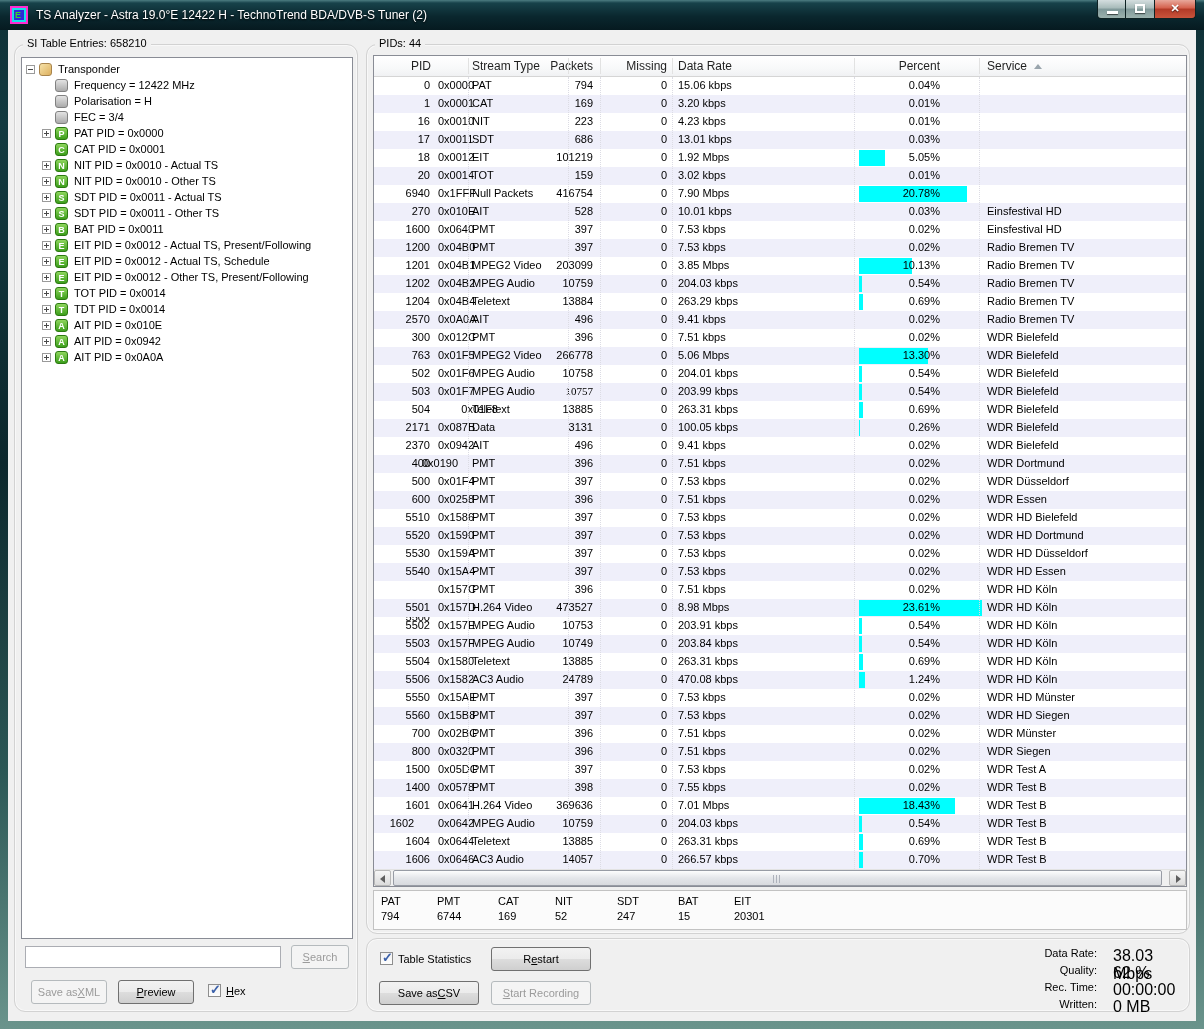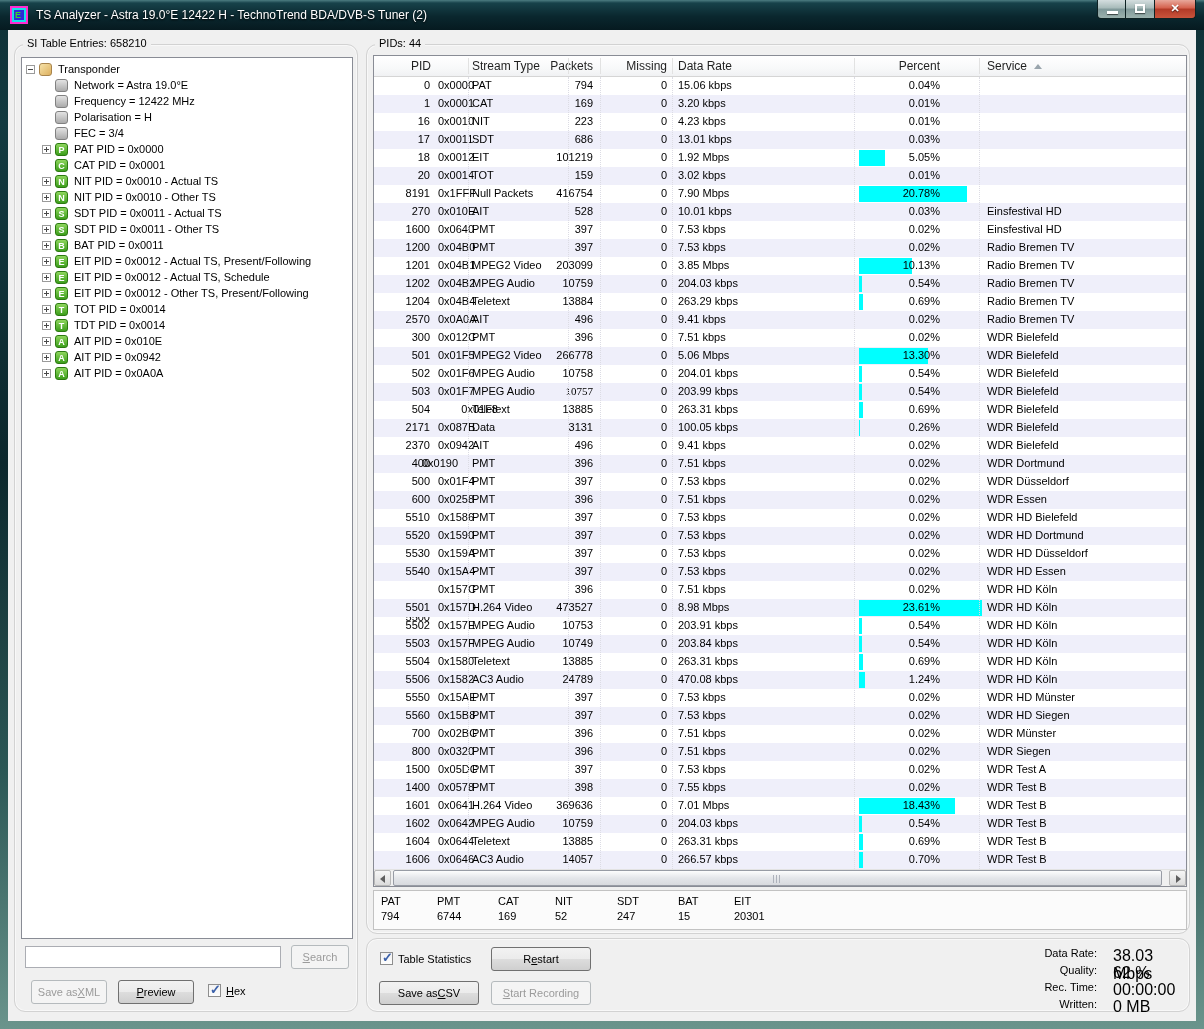--- a/index.html
+++ b/index.html
@@ -115,25 +115,20 @@
       <div class="group-label">SI Table Entries: 658210</div>
       <div class="treebox" id="tree">
           <div class="trow" style="padding-left: 4px;">
             <div class="texp minus"></div>
             <div class="ticon folder"></div>
             <span class="tlabel">Transponder</span>
           </div>
           <div class="trow" style="padding-left: 20px;">
             <div class="texp none"></div>
             <div class="ticon gray"></div>
-            <span class="tlabel">Network = Astra 19.0°E</span>
-          </div>
-          <div class="trow" style="padding-left: 20px;">
-            <div class="texp none"></div>
-            <div class="ticon gray"></div>
             <span class="tlabel">Frequency = 12422 MHz</span>
           </div>
           <div class="trow" style="padding-left: 20px;">
             <div class="texp none"></div>
             <div class="ticon gray"></div>
             <span class="tlabel">Polarisation = H</span>
           </div>
           <div class="trow" style="padding-left: 20px;">
             <div class="texp none"></div>
             <div class="ticon gray"></div>
@@ -301,21 +296,21 @@
               <div class="cell" style="left: 64px; width: 60px; text-align: left;">0x0014</div>
               <div class="cell" style="left: 98px; width: 120px; text-align: left;">TOT</div>
               <div class="cell" style="left: 130px; width: 89px; text-align: right;">159</div>
               <div class="cell" style="left: 218px; width: 75px; text-align: right;">0</div>
               <div class="cell" style="left: 304px; width: 140px; text-align: left;">3.02 kbps</div>
               <div class="cell" style="left: 446px; width: 120px; text-align: right;">0.01%</div>
               <div class="cell" style="left: 613px; width: 195px; text-align: left;"></div>
             </div>
             <div class="lrow">
               <div class="bar" style="left: 485px; width: 108px; background: rgb(0, 255, 255);"></div>
-              <div class="cell" style="left: 0px; width: 56px; text-align: right;">8191</div>
+              <div class="cell" style="left: 0px; width: 56px; text-align: right;">6940</div>
               <div class="cell" style="left: 64px; width: 60px; text-align: left;">0x1FFF</div>
               <div class="cell" style="left: 98px; width: 120px; text-align: left;">Null Packets</div>
               <div class="cell" style="left: 130px; width: 89px; text-align: right;">416754</div>
               <div class="cell" style="left: 218px; width: 75px; text-align: right;">0</div>
               <div class="cell" style="left: 304px; width: 140px; text-align: left;">7.90 Mbps</div>
               <div class="cell" style="left: 446px; width: 120px; text-align: right;">20.78%</div>
               <div class="cell" style="left: 613px; width: 195px; text-align: left;"></div>
             </div>
             <div class="lrow alt">
               <div class="cell" style="left: 0px; width: 56px; text-align: right;">270</div>
@@ -395,21 +390,21 @@
               <div class="cell" style="left: 64px; width: 60px; text-align: left;">0x012C</div>
               <div class="cell" style="left: 98px; width: 120px; text-align: left;">PMT</div>
               <div class="cell" style="left: 130px; width: 89px; text-align: right;">396</div>
               <div class="cell" style="left: 218px; width: 75px; text-align: right;">0</div>
               <div class="cell" style="left: 304px; width: 140px; text-align: left;">7.51 kbps</div>
               <div class="cell" style="left: 446px; width: 120px; text-align: right;">0.02%</div>
               <div class="cell" style="left: 613px; width: 195px; text-align: left;">WDR Bielefeld</div>
             </div>
             <div class="lrow alt">
               <div class="bar" style="left: 485px; width: 69px; background: rgb(0, 255, 255);"></div>
-              <div class="cell" style="left: 0px; width: 56px; text-align: right;">501</div>
+              <div class="cell" style="left: 0px; width: 56px; text-align: right;">763</div>
               <div class="cell" style="left: 64px; width: 60px; text-align: left;">0x01F5</div>
               <div class="cell" style="left: 98px; width: 120px; text-align: left;">MPEG2 Video</div>
               <div class="cell" style="left: 130px; width: 89px; text-align: right;">266778</div>
               <div class="cell" style="left: 218px; width: 75px; text-align: right;">0</div>
               <div class="cell" style="left: 304px; width: 140px; text-align: left;">5.06 Mbps</div>
               <div class="cell" style="left: 446px; width: 120px; text-align: right;">13.30%</div>
               <div class="cell" style="left: 613px; width: 195px; text-align: left;">WDR Bielefeld</div>
             </div>
             <div class="lrow">
               <div class="bar" style="left: 485px; width: 3px; background: rgb(0, 255, 255);"></div>
@@ -666,21 +661,21 @@
               <div class="cell" style="left: 64px; width: 60px; text-align: left;">0x0641</div>
               <div class="cell" style="left: 98px; width: 120px; text-align: left;">H.264 Video</div>
               <div class="cell" style="left: 130px; width: 89px; text-align: right;">369636</div>
               <div class="cell" style="left: 218px; width: 75px; text-align: right;">0</div>
               <div class="cell" style="left: 304px; width: 140px; text-align: left;">7.01 Mbps</div>
               <div class="cell" style="left: 446px; width: 120px; text-align: right;">18.43%</div>
               <div class="cell" style="left: 613px; width: 195px; text-align: left;">WDR Test B</div>
             </div>
             <div class="lrow alt">
               <div class="bar" style="left: 485px; width: 3px; background: rgb(0, 255, 255);"></div>
-              <div class="cell" style="left: 0px; width: 56px; text-align: right;">1602</div>
+              <div class="cell" style="left: 0px; width: 56px; text-align: center;">1602</div>
               <div class="cell" style="left: 64px; width: 60px; text-align: left;">0x0642</div>
               <div class="cell" style="left: 98px; width: 120px; text-align: left;">MPEG Audio</div>
               <div class="cell" style="left: 130px; width: 89px; text-align: right;">10759</div>
               <div class="cell" style="left: 218px; width: 75px; text-align: right;">0</div>
               <div class="cell" style="left: 304px; width: 140px; text-align: left;">204.03 kbps</div>
               <div class="cell" style="left: 446px; width: 120px; text-align: right;">0.54%</div>
               <div class="cell" style="left: 613px; width: 195px; text-align: left;">WDR Test B</div>
             </div>
             <div class="lrow">
               <div class="bar" style="left: 485px; width: 4px; background: rgb(0, 255, 255);"></div>

